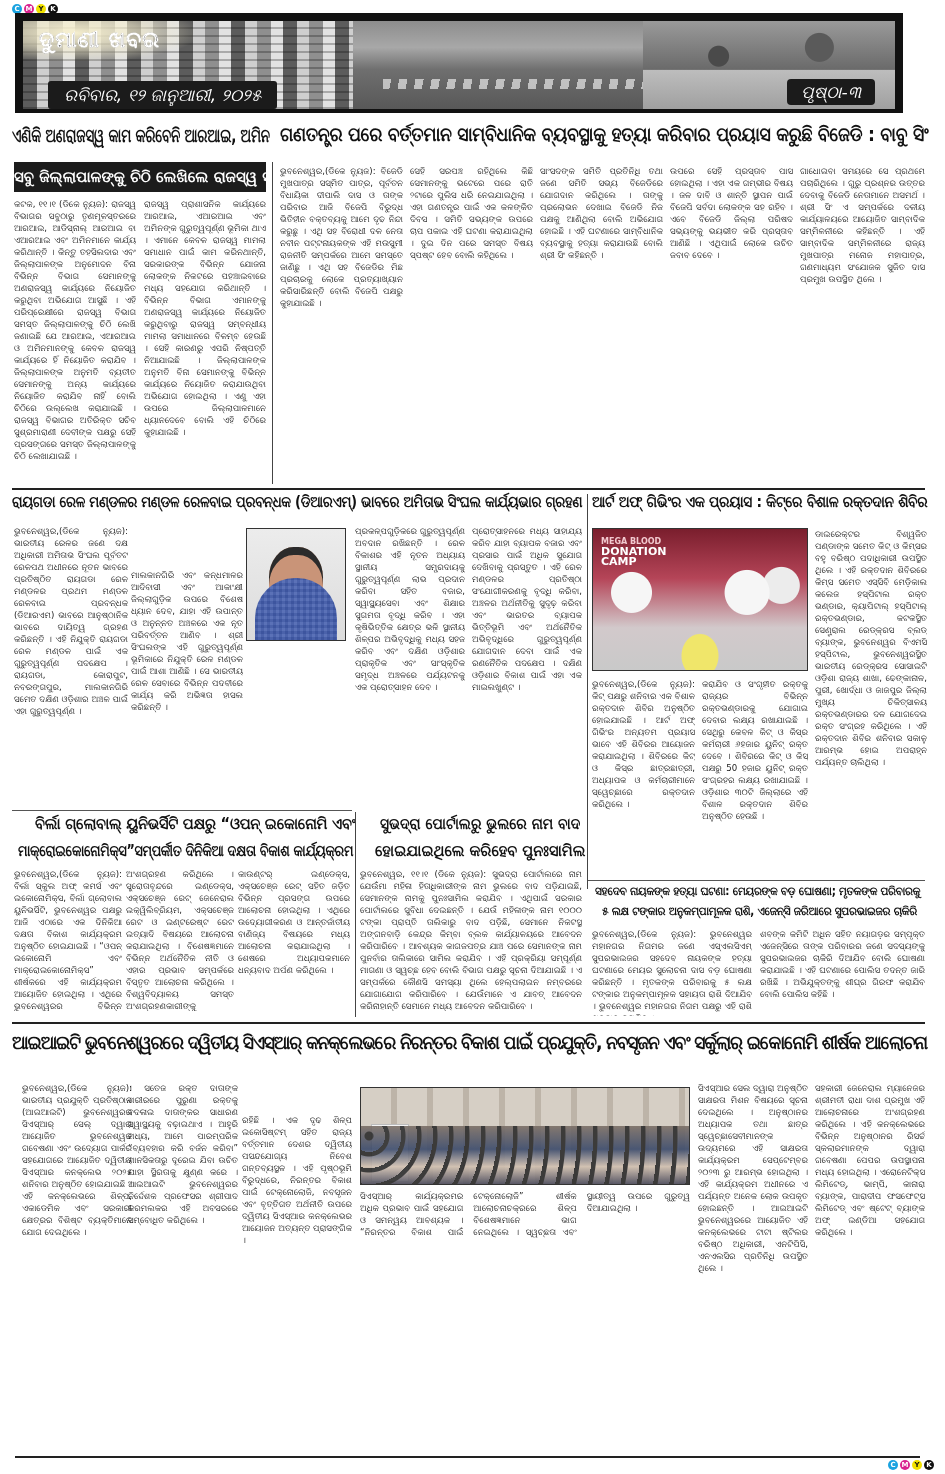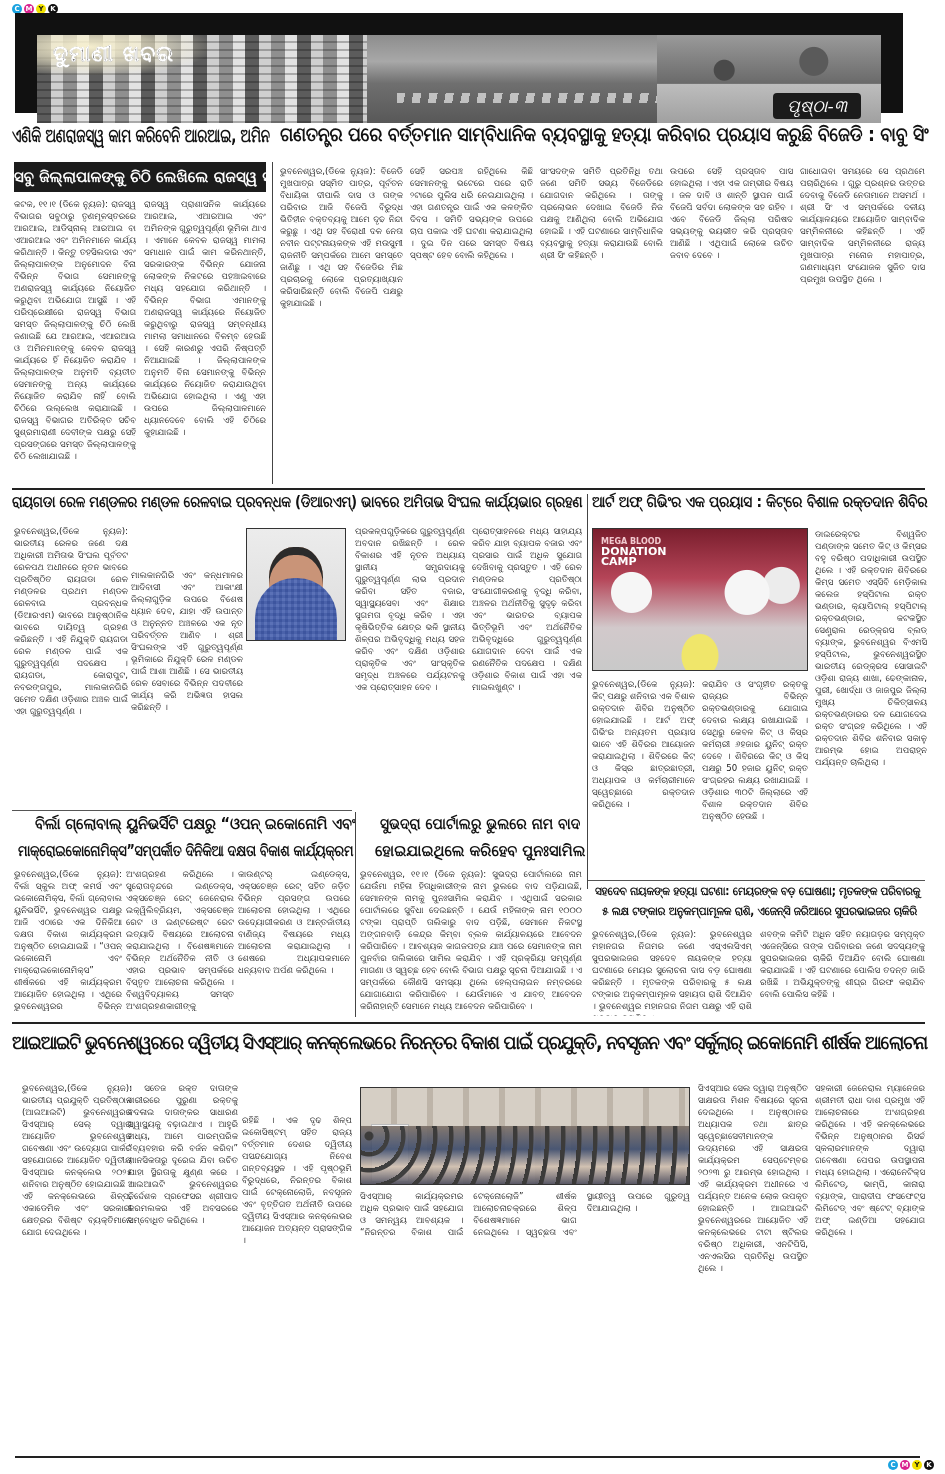--- a/index.html
+++ b/index.html
@@ -5,21 +5,21 @@
   * { box-sizing: border-box; margin: 0; padding: 0; }
   html, body { width: 945px; height: 1474px; background: #ffffff; overflow: hidden; }
   body { position: relative; font-family: "DejaVu Sans", sans-serif; color: #111; }
 
   .reg-marks { position: absolute; display: flex; gap: 2px; }
   .reg-marks span { width: 10px; height: 10px; border-radius: 50%; display: inline-block; font-size: 7px; color: #fff; text-align: center; line-height: 10px; font-weight: bold; }
   .reg-top { left: 12px; top: 4px; }
   .reg-bottom { left: 888px; top: 1460px; }
 
   
-  .masthead { position: absolute; left: 15px; top: 13px; width: 888px; height: 100px; background: #111; padding: 22px; }
+  .masthead { position: absolute; left: 15px; top: 13px; width: 888px; height: 100px; background: #111; padding: 8px; }
   .mast-inner { position: relative; width: 100%; height: 88px; overflow: hidden;
     background:
       linear-gradient(90deg, rgba(255,255,255,0.0) 0%, rgba(255,255,255,0) 100%),
       repeating-linear-gradient(90deg, #8a8a8a 0px, #b5b5b5 6px, #6d6d6d 10px, #c9c9c9 16px, #7c7c7c 22px),
       #999; }
   .mast-buildings { position: absolute; left: 0; top: 0; width: 330px; height: 88px;
     background:
       repeating-linear-gradient(0deg, rgba(0,0,0,0.25) 0 2px, transparent 2px 8px),
       repeating-linear-gradient(90deg, #5c5c5c 0 14px, #cfcfcf 14px 26px, #8f8f8f 26px 40px, #e2e2e2 40px 52px);
     filter: grayscale(1); }
@@ -89,20 +89,21 @@
   <span style="background:#111">K</span>
 </div>
 
 <header class="masthead">
   <div class="mast-inner">
     <div class="mast-buildings"></div>
     <div class="mast-road"></div>
     <div class="mast-city"></div>
     <div class="mast-glow"></div>
     <div class="paper-name">ଦୁମାଣୀ ଖବର</div>
+    <div class="date-box">ରବିବାର, ୧୨ ଜାନୁଆରୀ, ୨୦୨୫</div>
     <div class="page-box">ପୃଷ୍ଠା-୩</div>
   </div>
 </header>
 
 <article>
   <h2 class="head" style="left: 12px; top: 125px; font-size: 19px; letter-spacing: -0.3px; transform: scaleX(0.708791); transform-origin: left top;">ଏଣିକି ଅଣରାଜସ୍ୱ କାମ କରିବେନି ଆରଆଇ, ଅମିନ</h2>
   <div class="subhead-dark" style="left:14px; top:162px; width:252px; font-size:15px;">ସବୁ ଜିଲ୍ଲାପାଳଙ୍କୁ ଚିଠି ଲେଖିଲେ ରାଜସ୍ୱ ସଚିବ</div>
   <div class="col" style="left:14px; top:198px; width:122px; height:285px;">କଟକ, ୧୧।୧ (ଡିକେ ନ୍ୟୁଜ): ରାଜସ୍ୱ ବିଭାଗର ସବୁଠାରୁ ତୃଣମୂଳସ୍ତରରେ ଆରଆଇ, ଆଡିସ୍ନାଲ୍ ଆରଆଇ ବା ଏଆରଆଇ ଏବଂ ଅମିନମାନେ କାର୍ଯ୍ୟ କରିଥାନ୍ତି । କିନ୍ତୁ ତହସିଲଦାର ଏବଂ ଜିଲ୍ଲାପାଳଙ୍କ ଅନୁମୋଦନ ବିନା ବିଭିନ୍ନ ବିଭାଗ ସେମାନଙ୍କୁ ଅଣରାଜସ୍ୱ କାର୍ଯ୍ୟରେ ନିୟୋଜିତ କରୁଥିବା ଅଭିଯୋଗ ଆସୁଛି । ଏହି ପରିପ୍ରେକ୍ଷୀରେ ରାଜସ୍ୱ ବିଭାଗ ସମସ୍ତ ଜିଲ୍ଲାପାଳଙ୍କୁ ଚିଠି ଲେଖି ଜଣାଇଛି ଯେ ଆରଆଇ, ଏଆରଆଇ ଓ ଅମିନମାନଙ୍କୁ କେବଳ ରାଜସ୍ୱ କାର୍ଯ୍ୟରେ ହିଁ ନିୟୋଜିତ କରାଯିବ । ଜିଲ୍ଲାପାଳଙ୍କ ଅନୁମତି ବ୍ୟତୀତ ସେମାନଙ୍କୁ ଅନ୍ୟ କାର୍ଯ୍ୟରେ ନିୟୋଜିତ କରାଯିବ ନାହିଁ ବୋଲି ଚିଠିରେ ଉଲ୍ଲେଖ କରାଯାଇଛି । ରାଜସ୍ୱ ବିଭାଗର ଅତିରିକ୍ତ ସଚିବ ସୁଶ୍ରମାରାଣୀ ଦେବୀଙ୍କ ପକ୍ଷରୁ ସେହି ପ୍ରସଙ୍ଗରେ ସମସ୍ତ ଜିଲ୍ଲାପାଳଙ୍କୁ ଚିଠି ଲେଖାଯାଇଛି ।</div>
   <div class="col" style="left:144px; top:198px; width:122px; height:285px;">ରାଜସ୍ୱ ପ୍ରାଶାସନିକ କାର୍ଯ୍ୟରେ ଆରଆଇ, ଏଆରଆଇ ଏବଂ ଅମିନଙ୍କ ଗୁରୁତ୍ୱପୂର୍ଣ୍ଣ ଭୂମିକା ଥାଏ । ଏମାନେ କେବଳ ରାଜସ୍ୱ ମାମଲା ସମାଧାନ ପାଇଁ କାମ କରିନଥାନ୍ତି, ସରକାରଙ୍କ ବିଭିନ୍ନ ଯୋଜନା ଲୋକଙ୍କ ନିକଟରେ ପହଞ୍ଚାଇବାରେ ମଧ୍ୟ ସହଯୋଗ କରିଥାନ୍ତି । ବିଭିନ୍ନ ବିଭାଗ ଏମାନଙ୍କୁ ଅଣରାଜସ୍ୱ କାର୍ଯ୍ୟରେ ନିୟୋଜିତ କରୁଥିବାରୁ ରାଜସ୍ୱ ସମ୍ବନ୍ଧୀୟ ମାମଲା ସମାଧାନରେ ବିଳମ୍ବ ହେଉଛି । ସେହି କାରଣରୁ ଏପରି ନିଷ୍ପତ୍ତି ନିଆଯାଇଛି । ଜିଲ୍ଲାପାଳଙ୍କ ଅନୁମତି ବିନା ସେମାନଙ୍କୁ ବିଭିନ୍ନ କାର୍ଯ୍ୟରେ ନିୟୋଜିତ କରାଯାଉଥିବା ଅଭିଯୋଗ ହୋଇଥିଲା । ଏଣୁ ଏହା ଉପରେ ଜିଲ୍ଲାପାଳମାନେ ଧ୍ୟାନଦେବେ ବୋଲି ଏହି ଚିଠିରେ କୁହାଯାଇଛି ।</div>
 </article>

